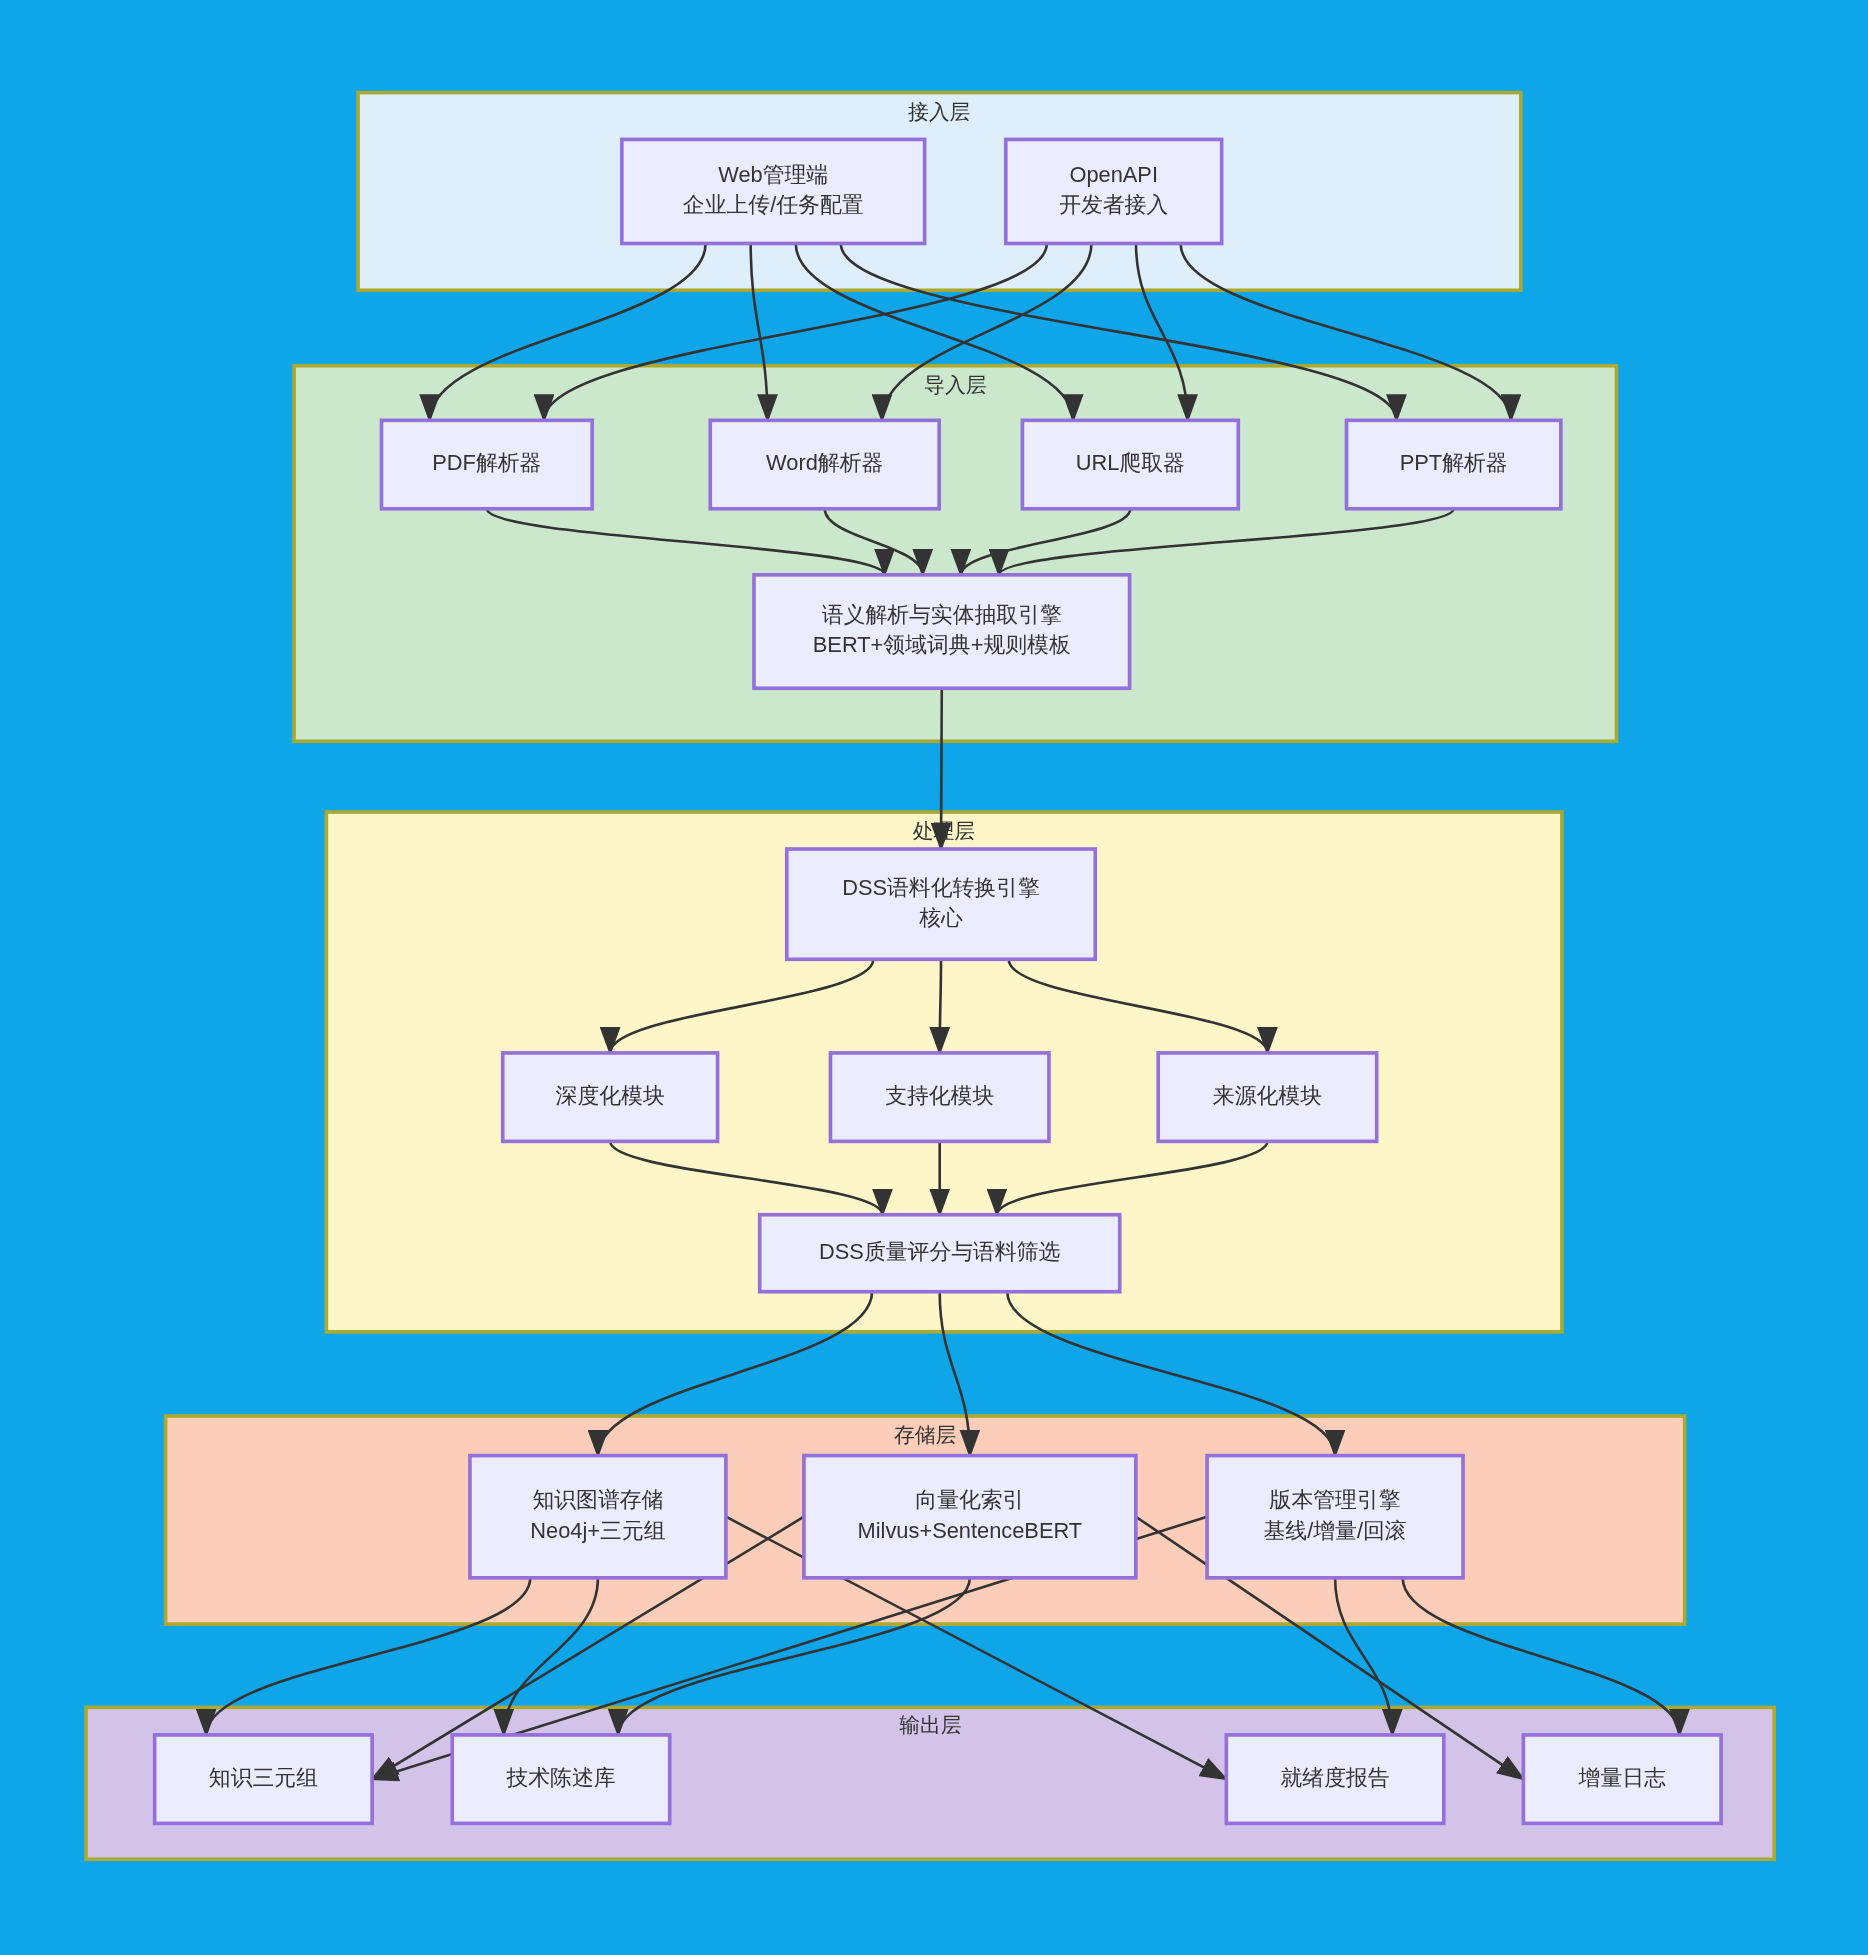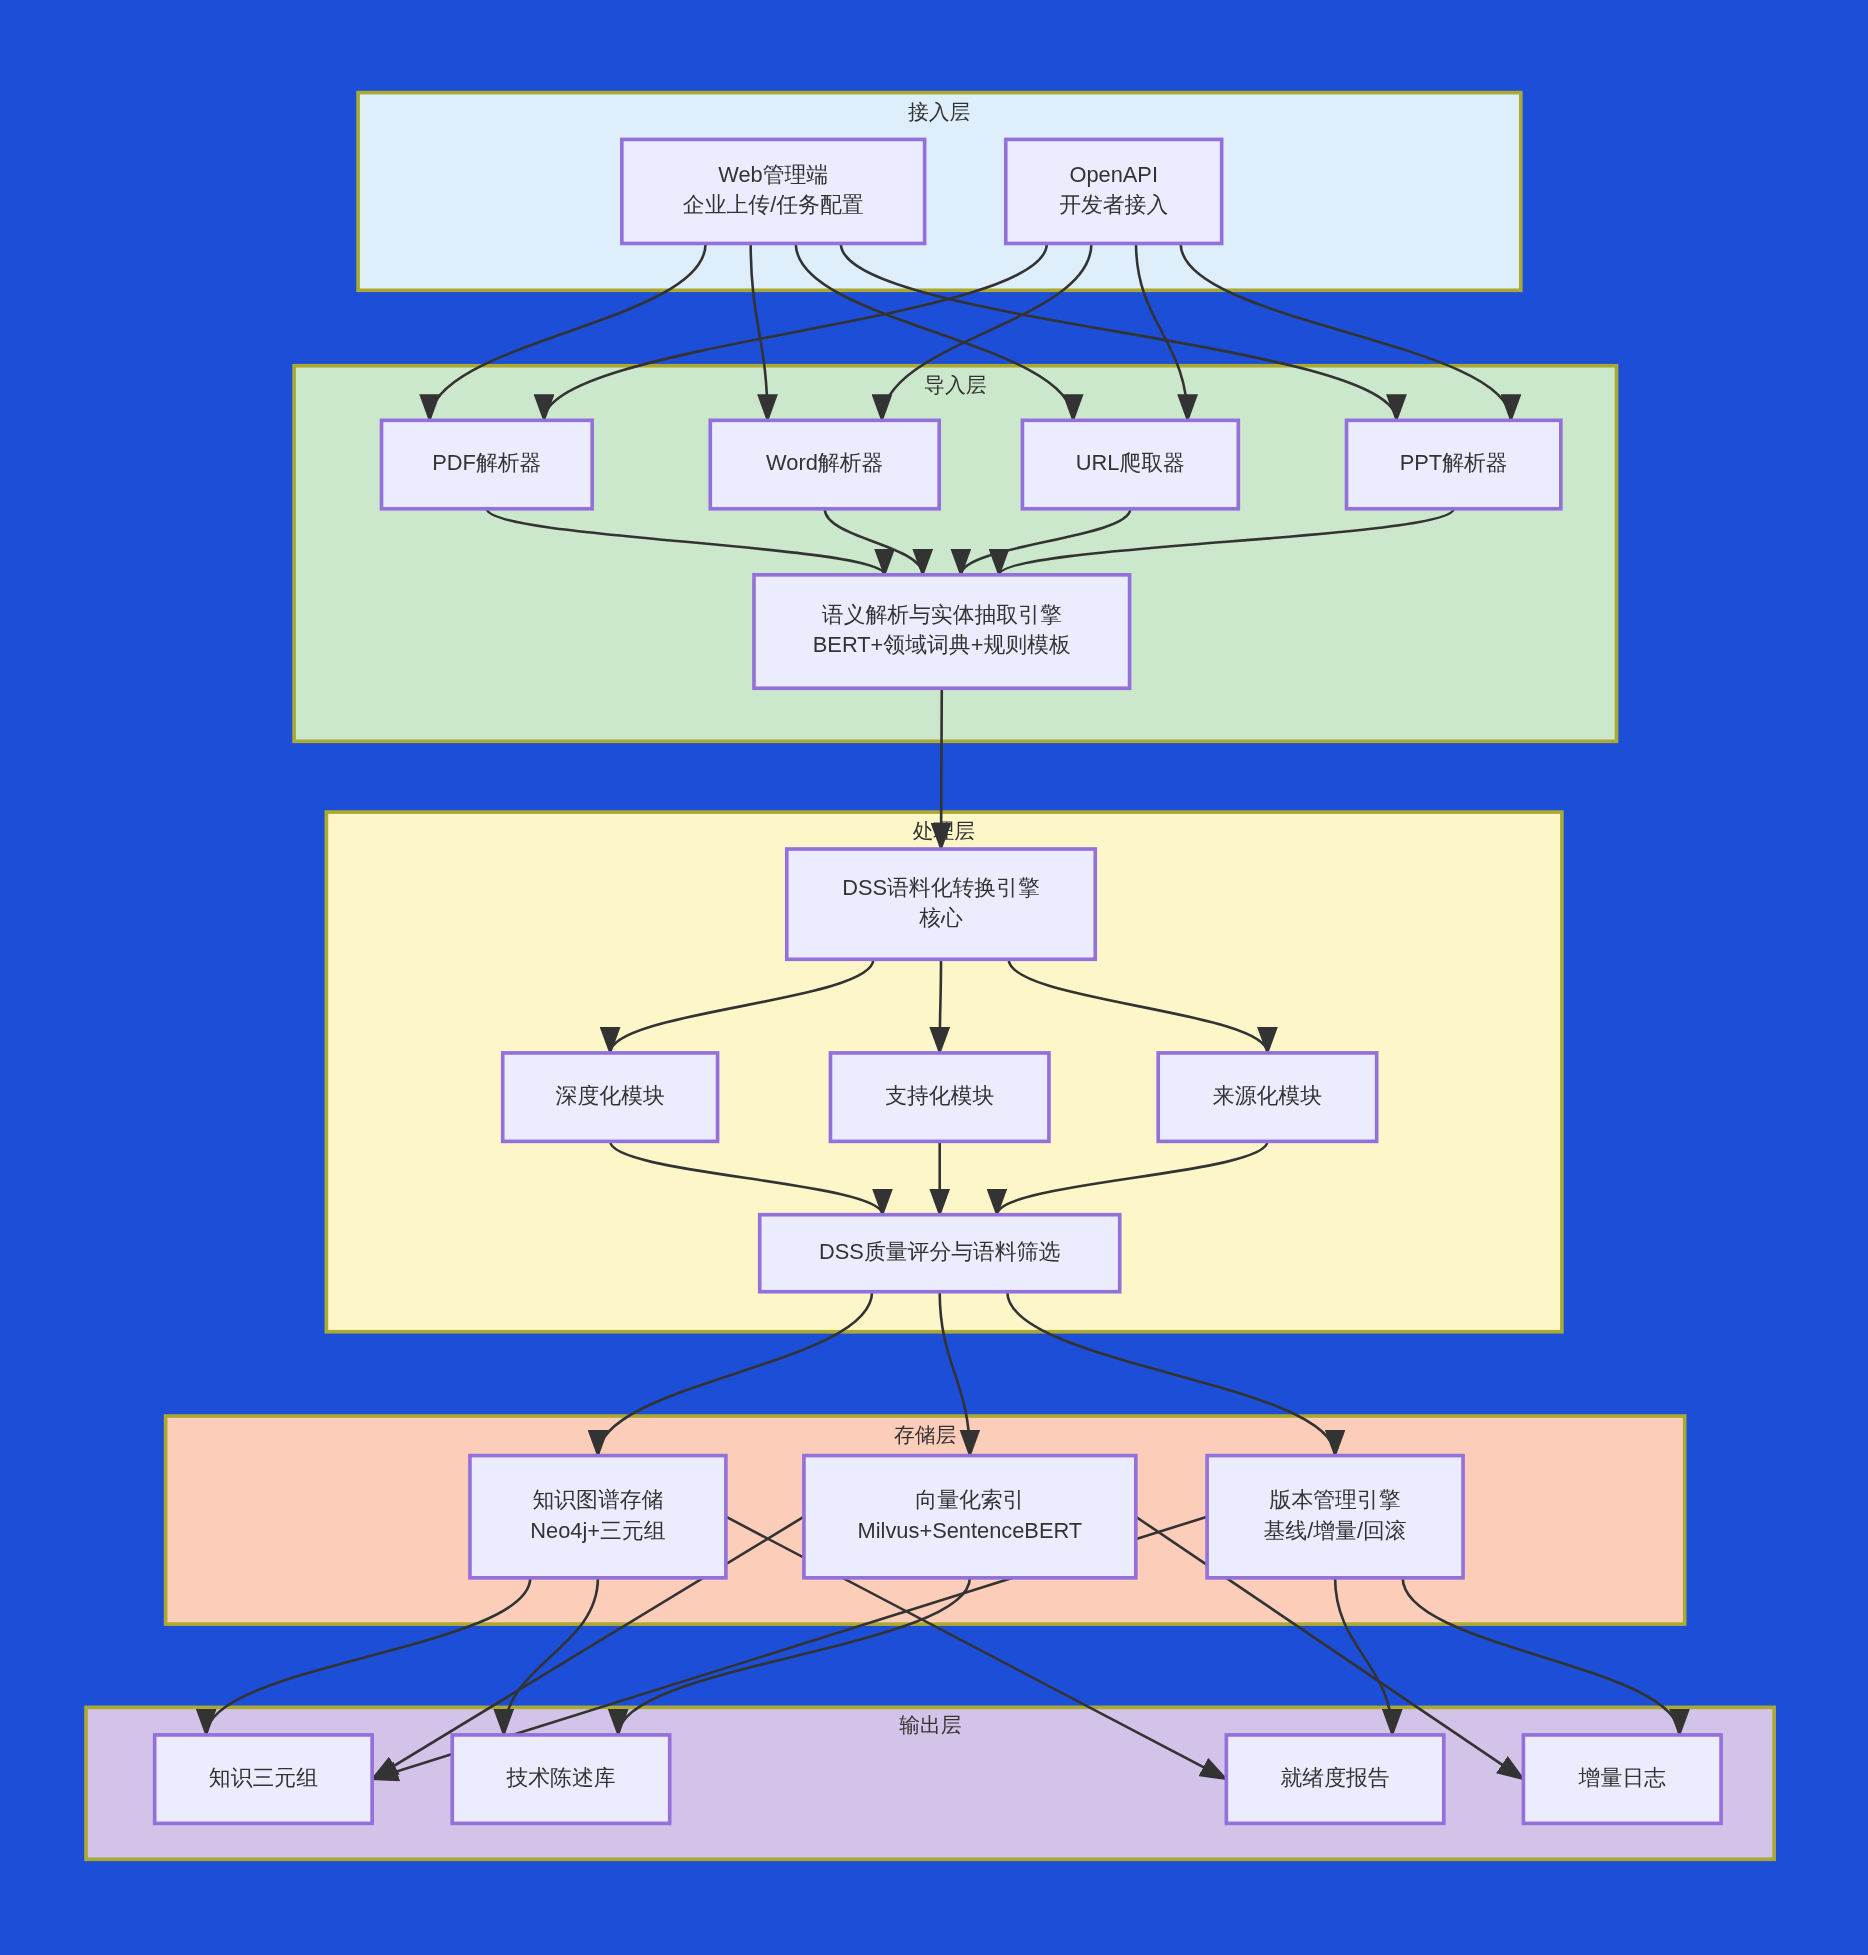--- a/index.html
+++ b/index.html
@@ -7,21 +7,21 @@
     padding: 0;
     background: #ffffff;
   }
   body {
     font-family: "Liberation Sans", "DejaVu Sans", sans-serif;
   }
   #canvas {
     position: relative;
     width: 1869px;
     height: 1955px;
-    background: #1d4ed8;
+    background: #0ea5e9;
     overflow: hidden;
   }
   #flow-svg {
     position: absolute;
     left: 0;
     top: 0;
     width: 1869px;
     height: 1955px;
   }
   .cluster-rect {

